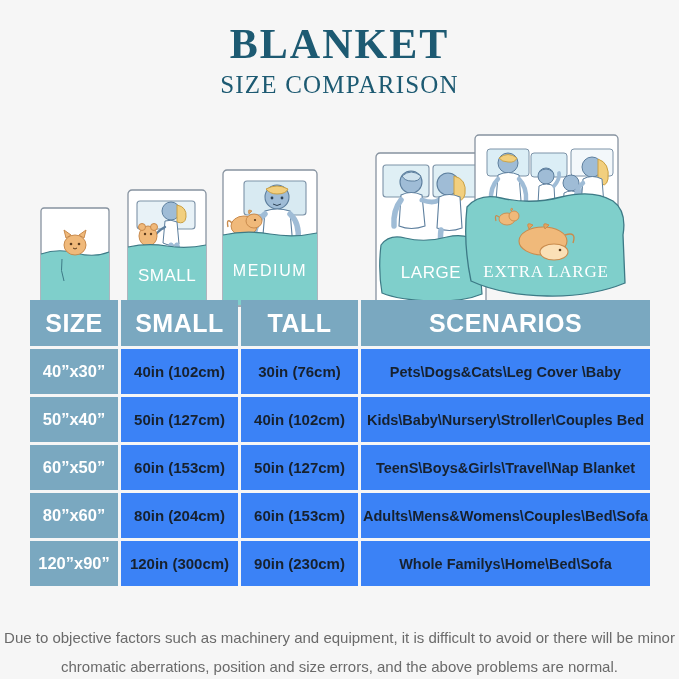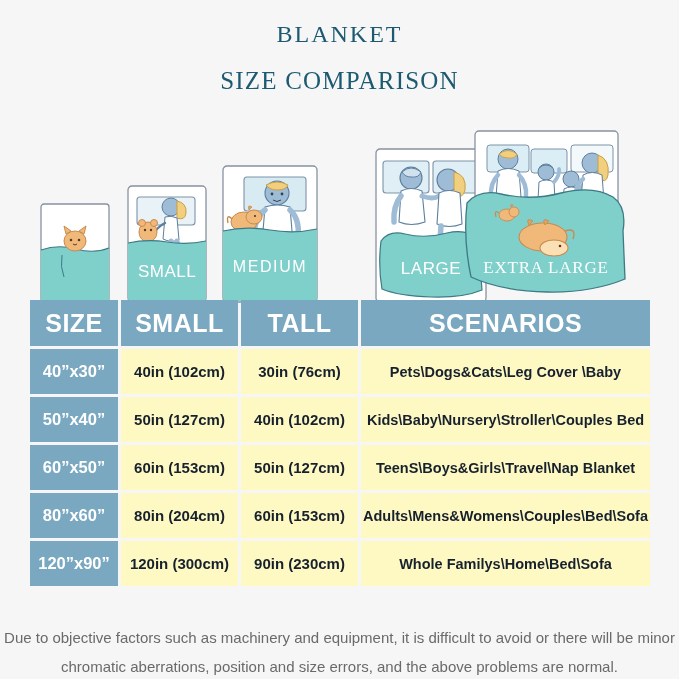--- a/index.html
+++ b/index.html
@@ -15,31 +15,32 @@
     position: relative;
   }
 
   
   .title-block {
     text-align: center;
     padding-top: 22px;
   }
   .title-main {
     font-family: "Liberation Serif", serif;
-    font-size: 24px;
+    font-size: 42px;
     letter-spacing: 2px;
     color: #1d5a72;
     line-height: 1.05;
+    font-weight: bold;
   }
   .title-sub {
     font-family: "Liberation Serif", serif;
     font-size: 25px;
     letter-spacing: 1.2px;
     color: #1d5a72;
-    margin-top: 20px;
+    margin-top: 5px;
   }
 
   
   .illus-strip {
     position: relative;
     height: 200px;
     margin-top: 8px;
   }
   .panel {
     position: absolute;
@@ -100,21 +101,21 @@
   }
   .body-row .c-size {
     background: #7aa8c0;
     color: #ffffff;
     font-size: 16.5px;
     font-weight: bold;
   }
   .body-row .c-wide,
   .body-row .c-tall,
   .body-row .c-scen {
-    background: #fef9c3;
+    background: #3b82f6;
     color: #17212e;
     font-size: 15px;
     font-weight: bold;
   }
   .body-row .c-scen { font-size: 14.5px; }
 
   
   .disclaimer {
     position: absolute;
     left: 0;

